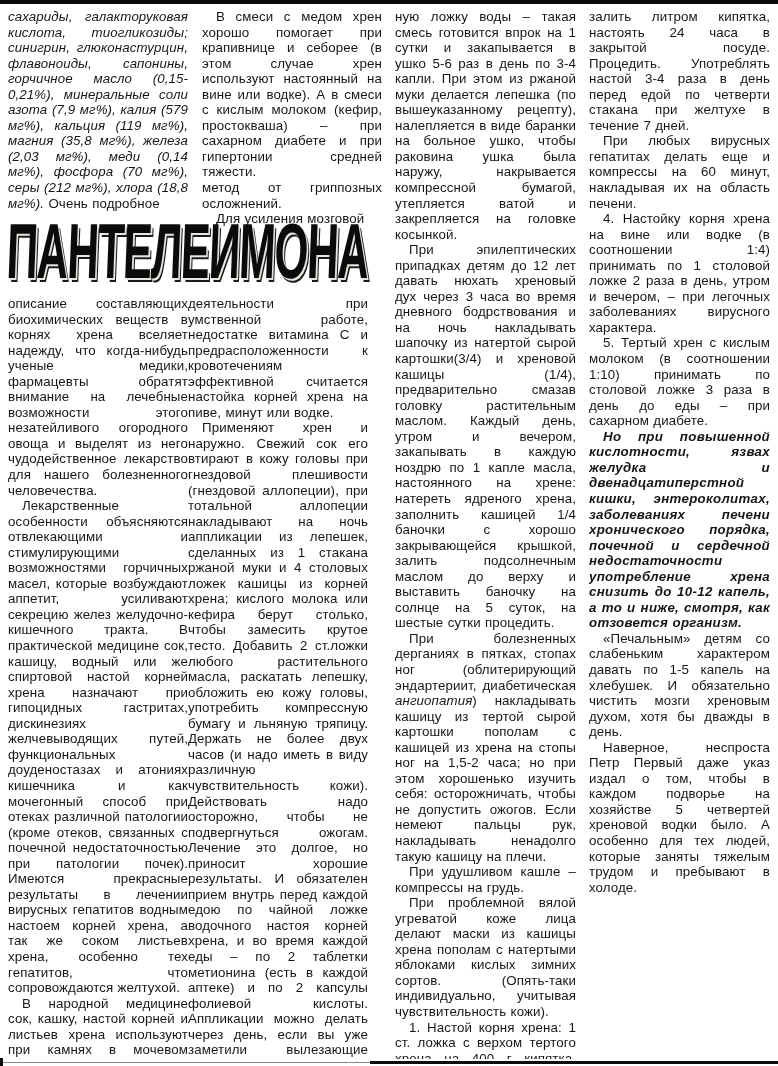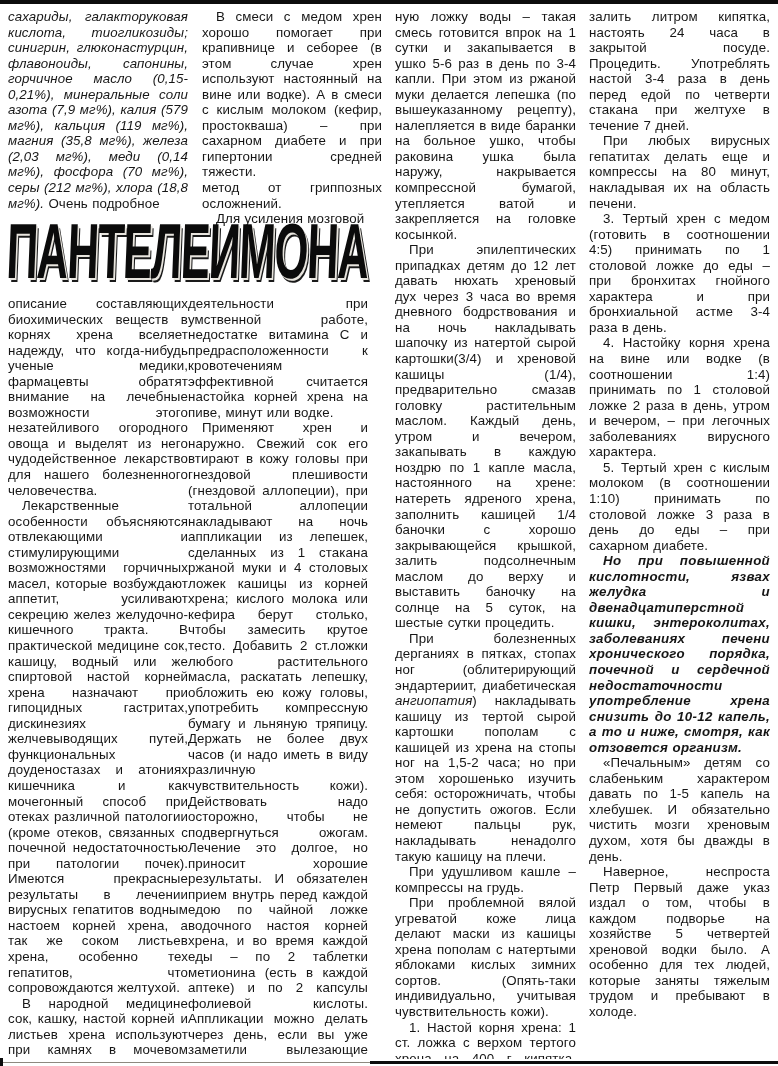--- a/index.html
+++ b/index.html
@@ -90,22 +90,21 @@
     <div class="col col3">
         <p class="para"><span class="seg normal">ную ложку воды – такая смесь готовится впрок на 1 сутки и закапывается в ушко 5-6 раз в день по 3-4 капли. При этом из ржаной муки делается лепешка (по вышеуказанному рецепту), налепляется в виде баранки на больное ушко, чтобы раковина ушка была наружу, накрывается компрессной бумагой, утепляется ватой и закрепляется на головке косынкой.</span></p>
         <p class="para indent"><span class="seg normal">При эпилептических припадках детям до 12 лет давать нюхать хреновый дух через 3 часа во время дневного бодрствования и на ночь накладывать шапочку из натертой сырой картошки(3/4) и хреновой кашицы (1/4), предварительно смазав головку растительным маслом. Каждый день, утром и вечером, закапывать в каждую ноздрю по 1 капле масла, настоянного на хрене: натереть ядреного хрена, заполнить кашицей 1/4 баночки с хорошо закрывающейся крышкой, залить подсолнечным маслом до верху и выставить баночку на солнце на 5 суток, на шестые сутки процедить.</span></p>
         <p class="para indent"><span class="seg normal">При болезненных дерганиях в пятках, стопах ног (облитерирующий эндартериит, диабетическая </span><span class="seg italic">ангиопатия</span><span class="seg normal">) накладывать кашицу из тертой сырой картошки пополам с кашицей из хрена на стопы ног на 1,5-2 часа; но при этом хорошенько изучить себя: осторожничать, чтобы не допустить ожогов. Если немеют пальцы рук, накладывать ненадолго такую кашицу на плечи.</span></p>
         <p class="para indent"><span class="seg normal">При удушливом кашле – компрессы на грудь.</span></p>
         <p class="para indent"><span class="seg normal">При проблемной вялой угреватой коже лица делают маски из кашицы хрена пополам с натертыми яблоками кислых зимних сортов. (Опять-таки индивидуально, учитывая чувствительность кожи).</span></p>
         <p class="para indent"><span class="seg normal">1. Настой корня хрена: 1 ст. ложка с верхом тертого хрена на 400 г кипятка. Настоять 3 часа. Процедить. Пить по четверти стакана 4 раза в день до еды.</span></p>
       </div>
     <div class="col col4">
         <p class="para"><span class="seg normal">залить литром кипятка, настоять 24 часа в закрытой посуде. Процедить. Употреблять настой 3-4 раза в день перед едой по четверти стакана при желтухе в течение 7 дней.</span></p>
-        <p class="para indent"><span class="seg normal">При любых вирусных гепатитах делать еще и компрессы на 80 минут, накладывая их на область печени.</span></p>
-        <p class="para indent"><span class="seg normal">3. Тертый хрен с медом (готовить в соотношении 4:5) принимать по 1 столовой ложке до еды – при бронхитах гнойного характера и при бронхиальной астме 3-4 раза в день.</span></p>
+        <p class="para indent"><span class="seg normal">При любых вирусных гепатитах делать еще и компрессы на 60 минут, накладывая их на область печени.</span></p>
         <p class="para indent"><span class="seg normal">4. Настойку корня хрена на вине или водке (в соотношении 1:4) принимать по 1 столовой ложке 2 раза в день, утром и вечером, – при легочных заболеваниях вирусного характера.</span></p>
         <p class="para indent"><span class="seg normal">5. Тертый хрен с кислым молоком (в соотношении 1:10) принимать по столовой ложке 3 раза в день до еды – при сахарном диабете.</span></p>
         <p class="para indent"><span class="seg bold-italic">Но при повышенной кислотности, язвах желудка и двенадцатиперстной кишки, энтероколитах, заболеваниях печени хронического порядка, почечной и сердечной недостаточности употребление хрена снизить до 10-12 капель, а то и ниже, смотря, как отзовется организм.</span></p>
         <p class="para indent"><span class="seg normal">«Печальным» детям со слабеньким характером давать по 1-5 капель на хлебушек. И обязательно чистить мозги хреновым духом, хотя бы дважды в день.</span></p>
         <p class="para indent"><span class="seg normal">Наверное, неспроста Петр Первый даже указ издал о том, чтобы в каждом подворье на хозяйстве 5 четвертей хреновой водки было. А особенно для тех людей, которые заняты тяжелым трудом и пребывают в холоде.</span></p>
       </div>
   </div>
 
   <div class="bottom-rule-left"></div>
   <div class="bottom-rule-right"></div>

